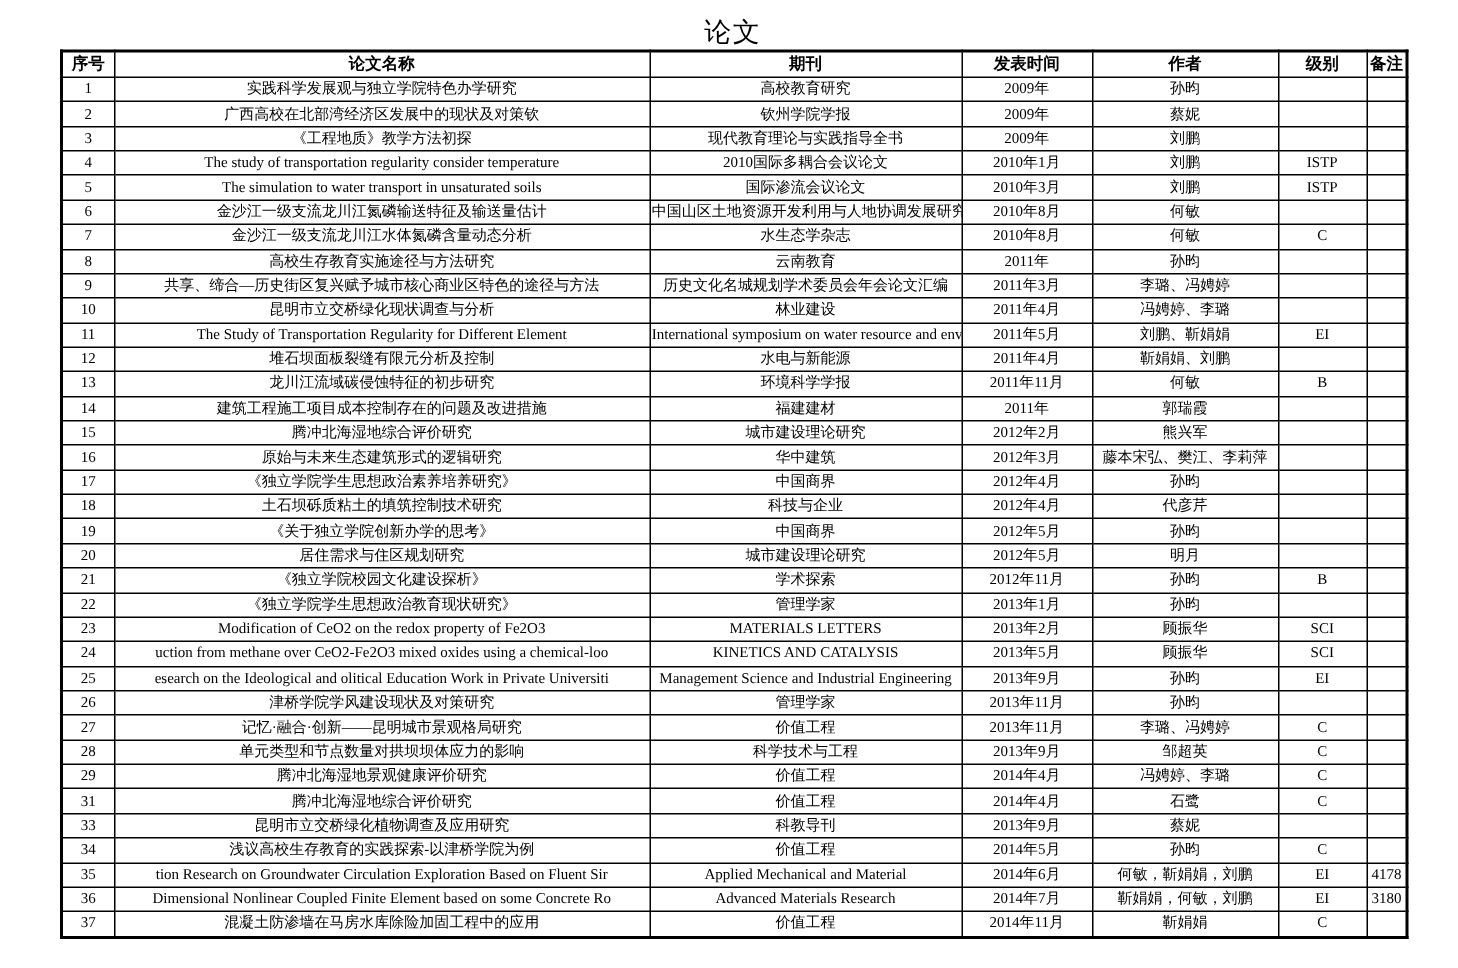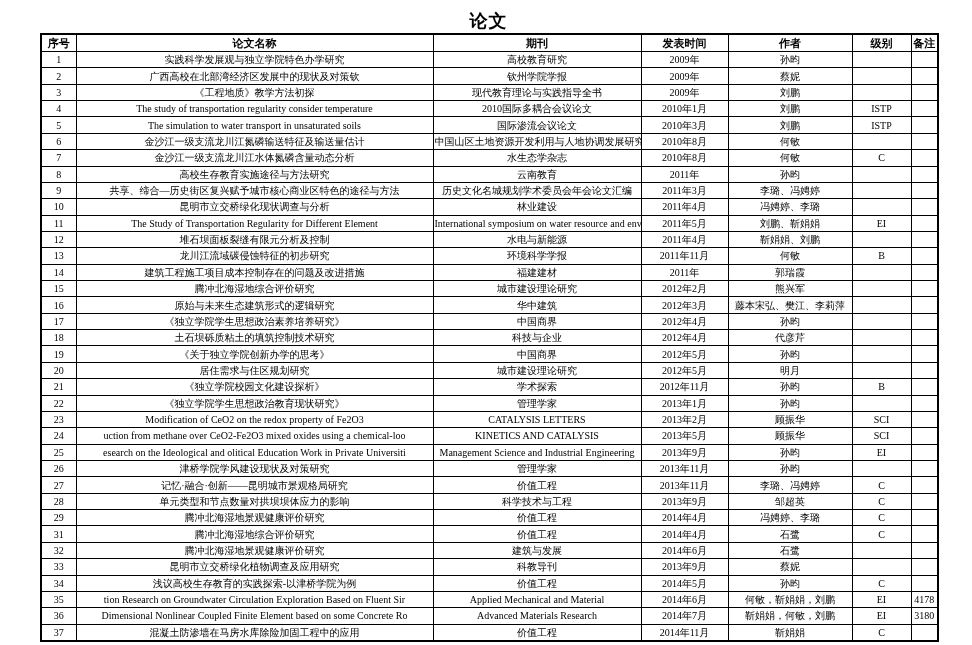--- a/index.html
+++ b/index.html
@@ -2,21 +2,21 @@
 <html><head>
 <meta charset="utf-8">
 <style>
   html,body{margin:0;padding:0;}
   body{
     width:972px;height:645px;background:#ffffff;position:relative;
     font-family:"Liberation Serif","DejaVu Serif",serif;color:#000;
   }
   .page-title{
     position:absolute;top:9px;left:40px;width:897px;margin:0;
-    text-align:center;font-size:18px;font-weight:bold;letter-spacing:1px;
+    text-align:center;font-size:18px;font-weight:normal;letter-spacing:1px;
   }
   table.papers{
     position:absolute;left:40px;top:33px;width:897px;
     border-collapse:collapse;table-layout:fixed;
     border:2px solid #000;
   }
   th,td{
     border:1px solid #000;
     font-size:10px;line-height:15px;height:15.37px;
     padding:0 1px;text-align:center;vertical-align:middle;
@@ -252,21 +252,21 @@
         <td>《独立学院学生思想政治教育现状研究》</td>
         <td>管理学家</td>
         <td>2013年1月</td>
         <td>孙昀</td>
         <td></td>
         <td></td>
       </tr>
       <tr>
         <td>23</td>
         <td>Modification of CeO2 on the redox property of Fe2O3</td>
-        <td>CATALYSIS  LETTERS</td>
+        <td>MATERIALS  LETTERS</td>
         <td>2013年2月</td>
         <td>顾振华</td>
         <td>SCI</td>
         <td></td>
       </tr>
       <tr>
         <td>24</td>
         <td>uction from methane over CeO2-Fe2O3 mixed oxides using a chemical-loo</td>
         <td>KINETICS AND CATALYSIS</td>
         <td>2013年5月</td>
@@ -319,29 +319,20 @@
         <td>C</td>
         <td></td>
       </tr>
       <tr>
         <td>31</td>
         <td>腾冲北海湿地综合评价研究</td>
         <td>价值工程</td>
         <td>2014年4月</td>
         <td>石鹭</td>
         <td>C</td>
-        <td></td>
-      </tr>
-      <tr>
-        <td>32</td>
-        <td>腾冲北海湿地景观健康评价研究</td>
-        <td>建筑与发展</td>
-        <td>2014年6月</td>
-        <td>石鹭</td>
-        <td></td>
         <td></td>
       </tr>
       <tr>
         <td>33</td>
         <td>昆明市立交桥绿化植物调查及应用研究</td>
         <td>科教导刊</td>
         <td>2013年9月</td>
         <td>蔡妮</td>
         <td></td>
         <td></td>

